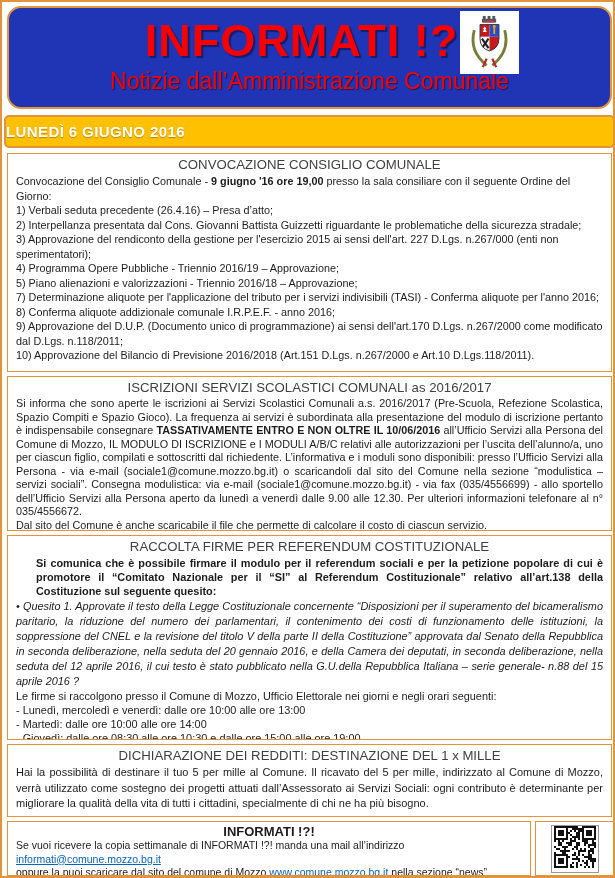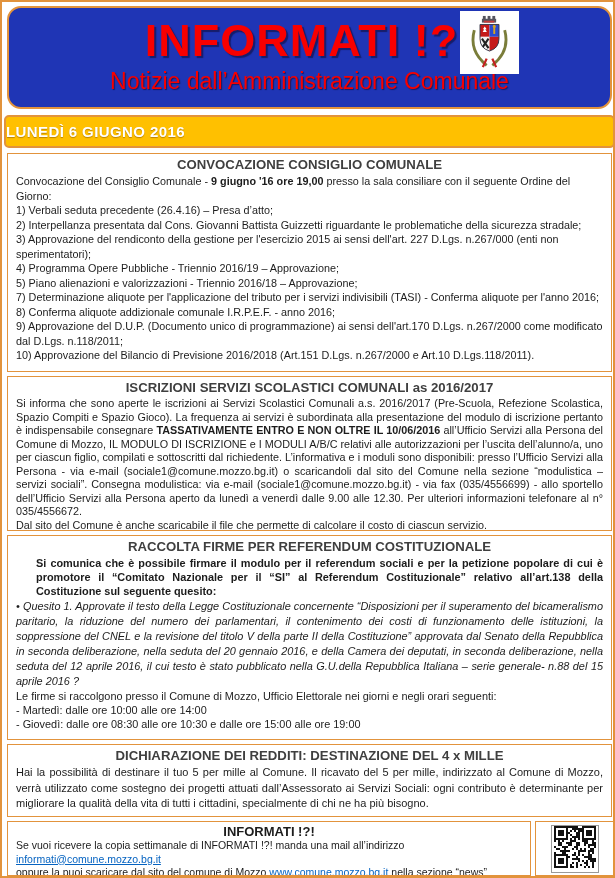--- a/index.html
+++ b/index.html
@@ -25,21 +25,21 @@
        color:var(--title-red); text-shadow:1px 1px 1px rgba(15,10,45,.6);}
   .crest{position:absolute; left:451px; top:3px; width:59px; height:63px;
        background:#fff; display:flex; align-items:center; justify-content:center;}
 
   
   .date-bar{position:absolute; left:2px; top:113px; width:611px; height:33px;
        background:var(--gold); border:2px solid var(--border-orange); border-radius:5px;
        text-align:left; font-size:15px; font-weight:700; color:#fff;
        line-height:29px; letter-spacing:.4px; text-shadow:0 1px 1px rgba(130,80,0,.55);}
 
-  .sec-title{text-align:center; font-size:13.2px; font-weight:700;
+  .sec-title{text-align:center; font-size:13.2px; font-weight:400;
        color:var(--heading-gray); padding:3px 0 2px 0;}
 
   .sec1{left:5px; top:151px; width:605px; height:219px; padding:0 8px 0 8px;}
   .sec1 .body{font-size:10.8px; line-height:14.5px;}
   .sec1 .intro .b{font-weight:700;}
 
   .sec2{left:5px; top:374px; width:605px; height:155px; padding:0 8px;}
   .sec2 .body{font-size:10.8px; line-height:13.5px; text-align:justify;}
   .sec2 .b{font-weight:700;}
 
@@ -126,27 +126,28 @@
     <div class="sec-title">ISCRIZIONI SERVIZI SCOLASTICI COMUNALI as 2016/2017</div>
     <div class="body"><span>Si informa che sono aperte le iscrizioni ai Servizi Scolastici Comunali a.s. 2016/2017 (Pre-Scuola, Refezione Scolastica, Spazio Compiti e Spazio Gioco). La frequenza ai servizi è subordinata alla presentazione del modulo di iscrizione pertanto è indispensabile consegnare </span><span class="b">TASSATIVAMENTE ENTRO E NON OLTRE IL 10/06/2016</span><span> all’Ufficio Servizi alla Persona del Comune di Mozzo, IL MODULO DI ISCRIZIONE e I MODULI A/B/C relativi alle autorizzazioni per l’uscita dell’alunno/a, uno per ciascun figlio, compilati e sottoscritti dal richiedente. L’informativa e i moduli sono disponibili: presso l’Ufficio Servizi alla Persona - via e-mail (sociale1@comune.mozzo.bg.it) o scaricandoli dal sito del Comune nella sezione “modulistica – servizi sociali”. Consegna modulistica: via e-mail (sociale1@comune.mozzo.bg.it) - via fax (035/4556699) - allo sportello dell’Ufficio Servizi alla Persona aperto da lunedì a venerdì dalle 9.00 alle 12.30. Per ulteriori informazioni telefonare al n° 035/4556672.</span></div>
     <div class="body">Dal sito del Comune è anche scaricabile il file che permette di calcolare il costo di ciascun servizio.</div>
   </div>
 
   <div class="box sec3">
     <div class="sec-title">RACCOLTA FIRME PER REFERENDUM COSTITUZIONALE</div>
     <div class="intro">Si comunica che è possibile firmare il modulo per il referendum sociali e per la petizione popolare di cui è promotore il “Comitato Nazionale per il “SI” al Referendum Costituzionale” relativo all’art.138 della Costituzione sul seguente quesito:</div>
     <div class="quesito">• Quesito 1. Approvate il testo della Legge Costituzionale concernente “Disposizioni per il superamento del bicameralismo paritario, la riduzione del numero dei parlamentari, il contenimento dei costi di funzionamento delle istituzioni, la soppressione del CNEL e la revisione del titolo V della parte II della Costituzione” approvata dal Senato della Repubblica in seconda deliberazione, nella seduta del 20 gennaio 2016, e della Camera dei deputati, in seconda deliberazione, nella seduta del 12 aprile 2016, il cui testo è stato pubblicato nella G.U.della Repubblica Italiana – serie generale- n.88 del 15 aprile 2016 ?</div>
     <div class="line">Le firme si raccolgono presso il Comune di Mozzo, Ufficio Elettorale nei giorni e negli orari seguenti:</div>
+    <div class="line">- Lunedì, mercoledì e venerdì: dalle ore 10:00 alle ore 13:00</div>
     <div class="line">- Martedì: dalle ore 10:00 alle ore 14:00</div>
     <div class="line">- Giovedì: dalle ore 08:30 alle ore 10:30 e dalle ore 15:00 alle ore 19:00</div>
 
   </div>
 
   <div class="box sec4">
-    <div class="sec-title">DICHIARAZIONE DEI REDDITI: DESTINAZIONE DEL 4 x MILLE</div>
+    <div class="sec-title">DICHIARAZIONE DEI REDDITI: DESTINAZIONE DEL 1 x MILLE</div>
     <div class="body">Hai la possibilità di destinare il tuo 5 per mille al Comune. Il ricavato del 5 per mille, indirizzato al Comune di Mozzo, verrà utilizzato come sostegno dei progetti attuati dall’Assessorato ai Servizi Sociali: ogni contributo è determinante per migliorare la qualità della vita di tutti i cittadini, specialmente di chi ne ha più bisogno.</div>
   </div>
 
   <div class="box foot">
     <div class="f-title">INFORMATI !?!</div>
     <div class="line"><span>Se vuoi ricevere la copia settimanale di INFORMATI !?! manda una mail all’indirizzo </span><span class="link">informati@comune.mozzo.bg.it</span></div>
     <div class="line"><span>oppure la puoi scaricare dal sito del comune di Mozzo </span><span class="link">www.comune.mozzo.bg.it</span><span> nella sezione “news”</span></div>
   </div>
 
   <div class="box qr-panel">

